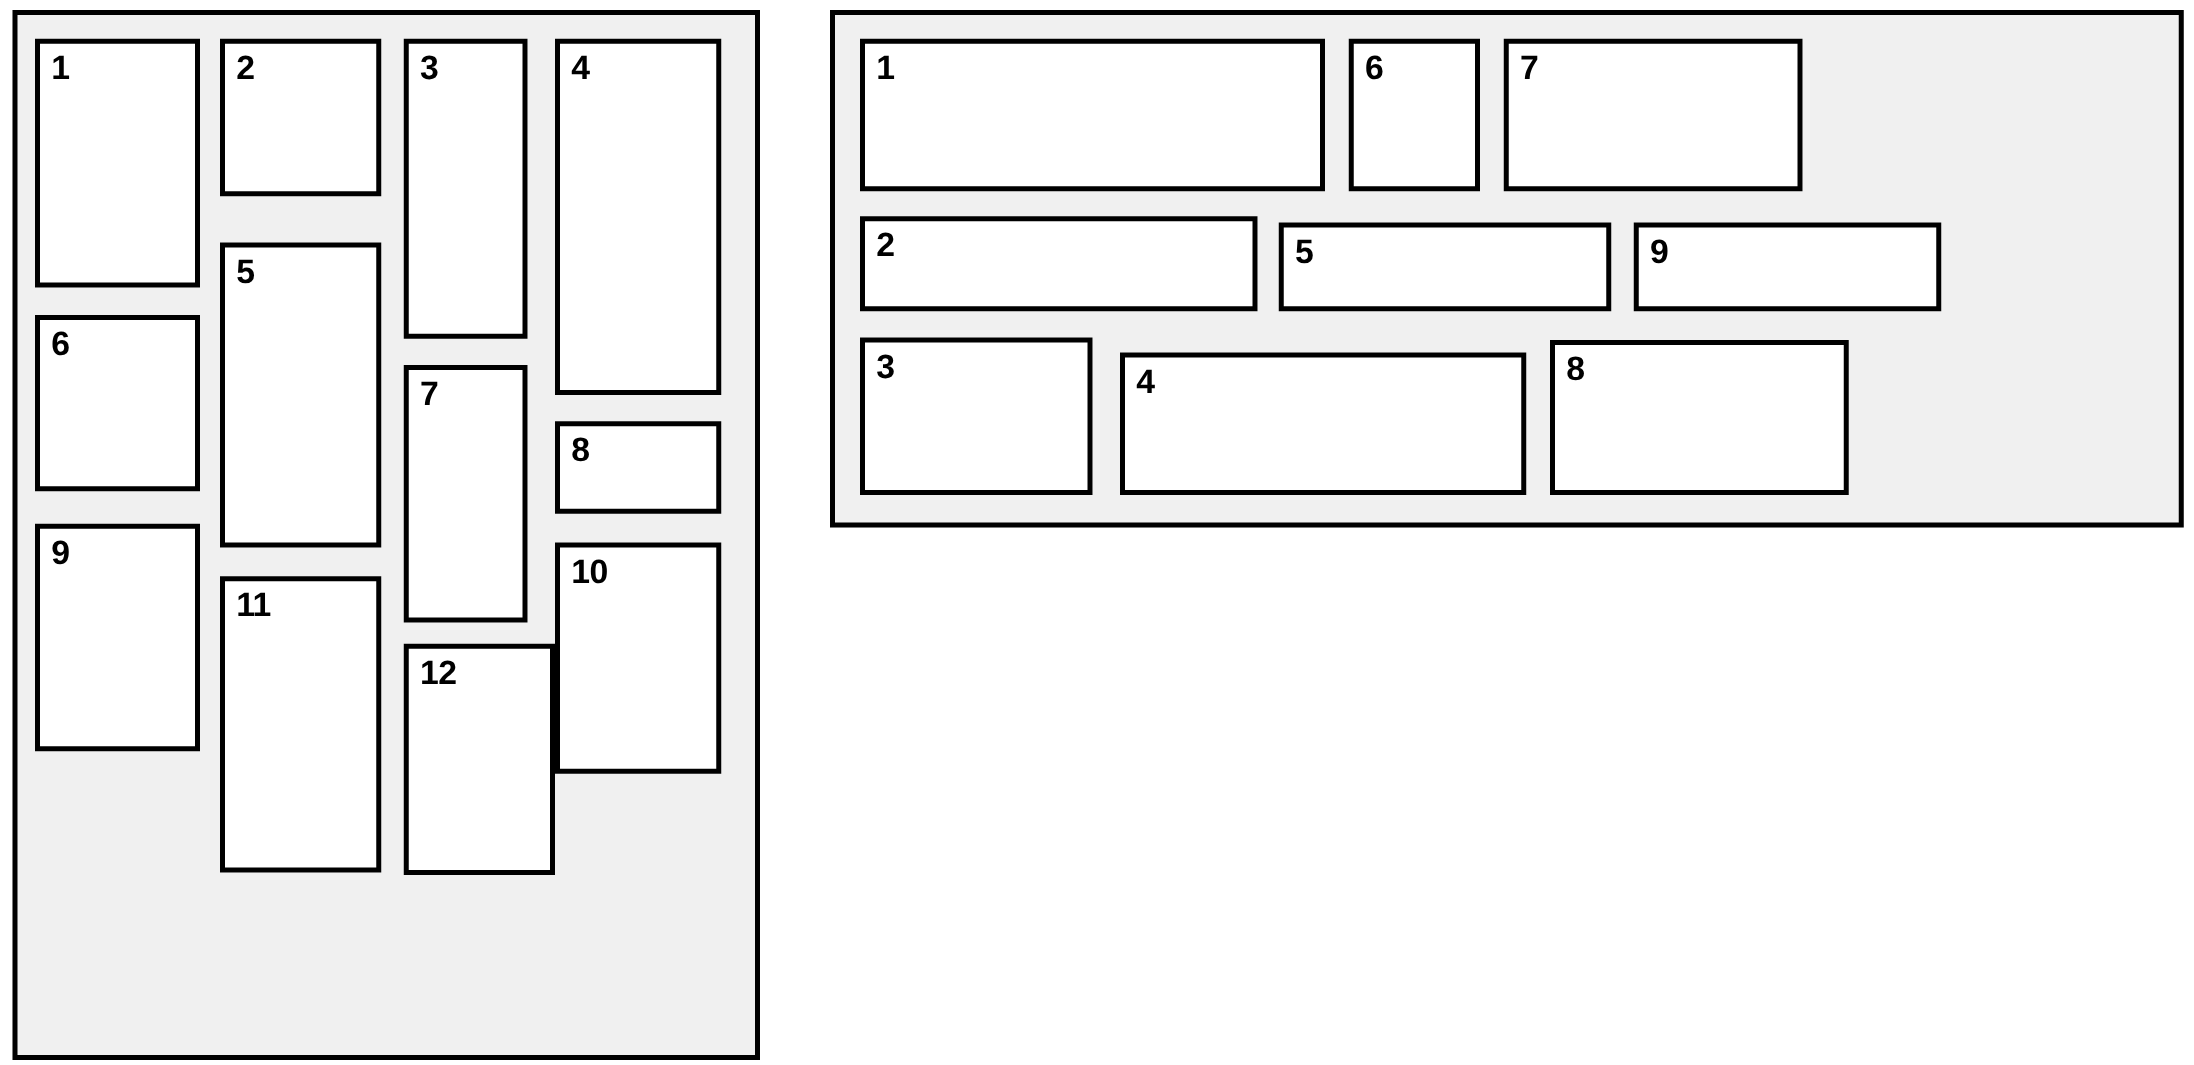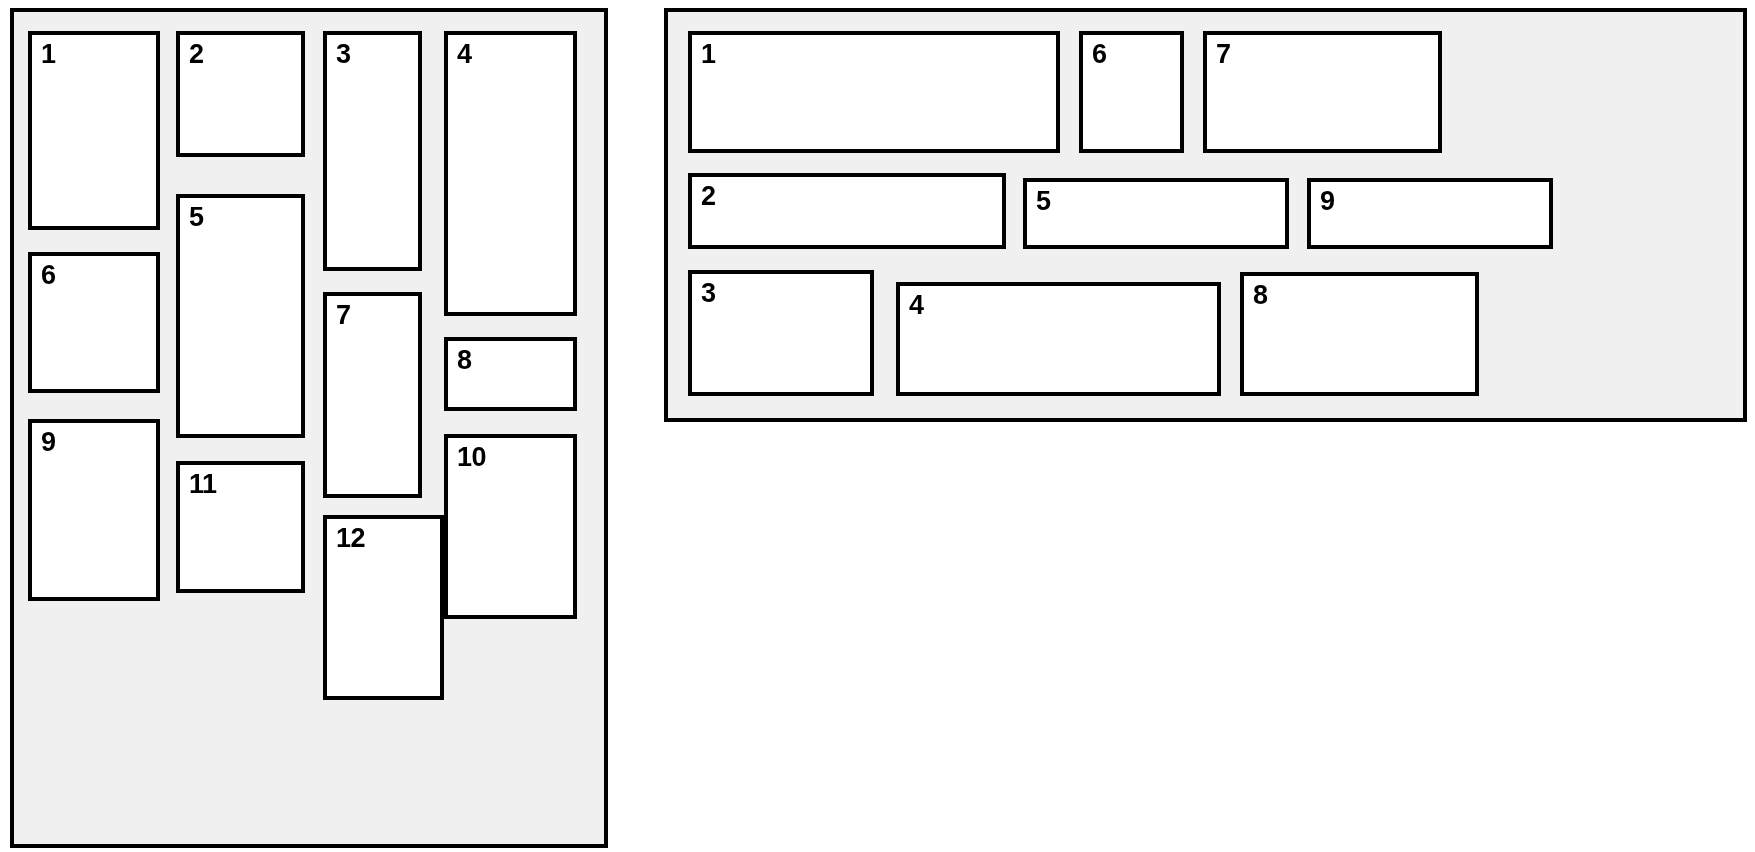--- a/index.html
+++ b/index.html
@@ -71,21 +71,21 @@
     </div>
     <div class="box" style="left: 444px; top: 337px; width: 133px; height: 74px; background: rgb(255, 255, 255); border-color: rgb(0, 0, 0); border-width: 4px;">
       <span class="box-label" style="color: rgb(0, 0, 0);">8</span>
     </div>
     <div class="box" style="left: 28px; top: 419px; width: 132px; height: 182px; background: rgb(255, 255, 255); border-color: rgb(0, 0, 0); border-width: 4px;">
       <span class="box-label" style="color: rgb(0, 0, 0);">9</span>
     </div>
     <div class="box" style="left: 444px; top: 434px; width: 133px; height: 185px; background: rgb(255, 255, 255); border-color: rgb(0, 0, 0); border-width: 4px; padding-left: 32px;">
       <span class="box-label" style="color: rgb(0, 0, 0);">10</span>
     </div>
-    <div class="box" style="left: 176px; top: 461px; width: 129px; height: 132px; background: rgb(255, 255, 255); border-color: rgb(0, 0, 0); border-width: 4px;">
+    <div class="box" style="left: 176px; top: 461px; width: 129px; height: 237px; background: rgb(255, 255, 255); border-color: rgb(0, 0, 0); border-width: 4px;">
       <span class="box-label" style="color: rgb(0, 0, 0);">11</span>
     </div>
     <div class="box" style="left: 323px; top: 515px; width: 121px; height: 185px; background: rgb(255, 255, 255); border-color: rgb(0, 0, 0); border-width: 4px;">
       <span class="box-label" style="color: rgb(0, 0, 0);">12</span>
     </div>
     <div class="panel" style="left: 664px; top: 8px; width: 1083px; height: 414px; background: rgb(240, 240, 240); border-color: rgb(0, 0, 0); border-width: 4px;"></div>
     <div class="box" style="left: 688px; top: 31px; width: 372px; height: 122px; background: rgb(255, 255, 255); border-color: rgb(0, 0, 0); border-width: 4px;">
       <span class="box-label" style="color: rgb(0, 0, 0);">1</span>
     </div>
     <div class="box" style="left: 1079px; top: 31px; width: 105px; height: 122px; background: rgb(255, 255, 255); border-color: rgb(0, 0, 0); border-width: 4px;">

